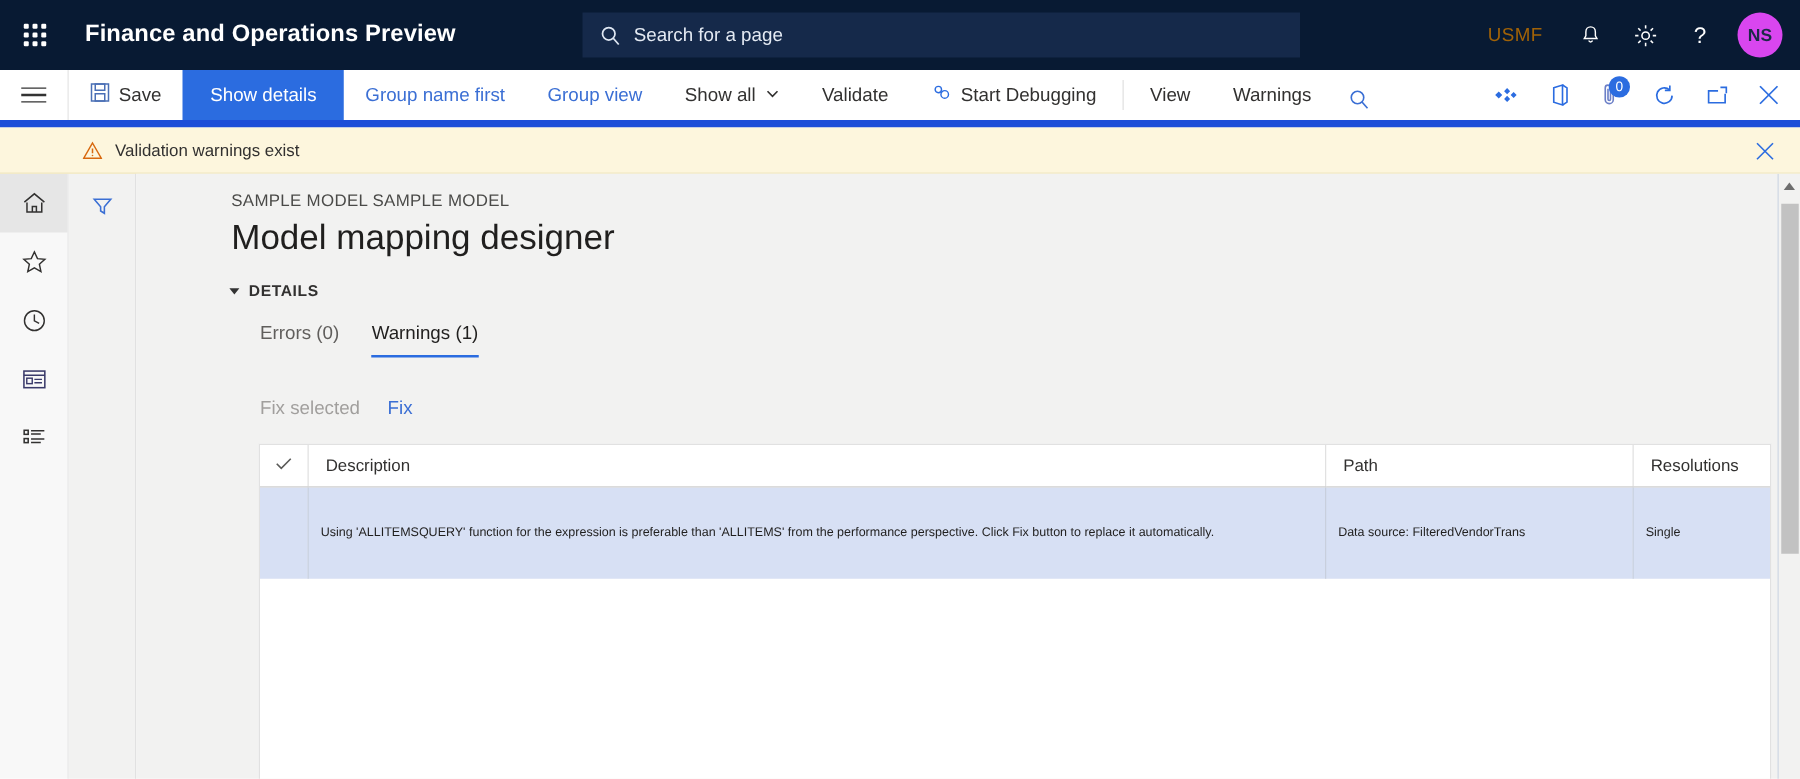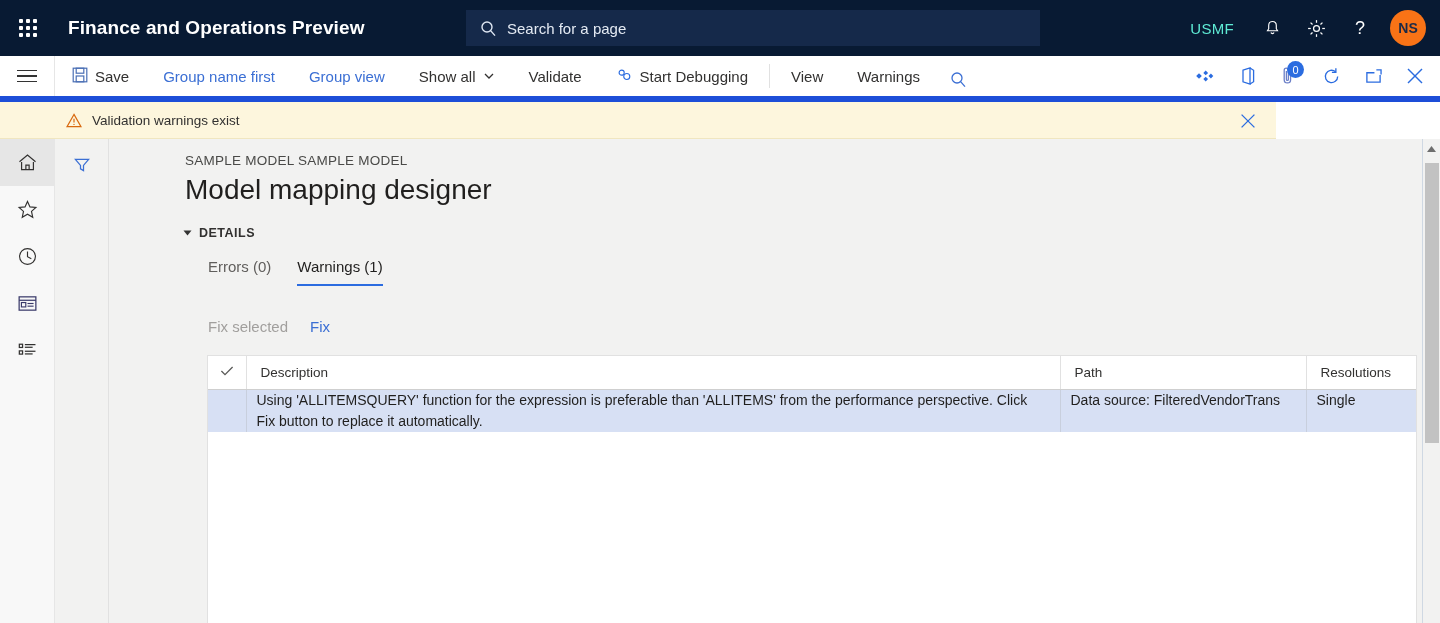--- a/index.html
+++ b/index.html
@@ -47,29 +47,29 @@
     color: #e8eef7; font-size: 15px;
     font-family: "Liberation Sans", sans-serif;
     width: 480px;
   }
   .search-input::placeholder { color: #e4eaf3; opacity: 1; }
   .topbar-right {
     position: absolute; right: 0; top: 0; height: 56px;
     display: flex; align-items: center; gap: 0px; padding-right: 14px;
   }
   .company-code {
-    font-size: 15px; color: #5eead4; padding: 0 16px; cursor: pointer; letter-spacing: .3px;
+    font-size: 15px; color: #a16207; padding: 0 16px; cursor: pointer; letter-spacing: .3px;
   }
   .ticon {
     width: 44px; height: 56px; display: flex; align-items: center; justify-content: center;
     cursor: pointer;
   }
   .avatar {
     width: 36px; height: 36px; border-radius: 50%;
-    background: #f97316; color: #1b2a47;
+    background: #d946ef; color: #1b2a47;
     display: flex; align-items: center; justify-content: center;
     font-size: 14px; font-weight: bold; margin-left: 8px; cursor: pointer;
   }
 
   
   .toolbar {
     height: 46px; width: 1440px;
     background: #ffffff; border-bottom: 6px solid #1d4ed8;
     display: flex; align-items: stretch; position: relative;
   }
@@ -96,21 +96,21 @@
   }
   .badge {
     position: absolute; top: 8px; right: 6px;
     min-width: 17px; height: 17px; border-radius: 50%;
     background: #2b6ce0; color: #fff; font-size: 11px;
     display: flex; align-items: center; justify-content: center; padding: 0 3px;
   }
 
   
   .msgbar {
-    height: 37px; width: 1276px; background: #fdf6dd;
+    height: 37px; width: 1440px; background: #fdf6dd;
     display: flex; align-items: center; padding-left: 66px;
     font-size: 13.5px; color: #323130;
     border-bottom: 1px solid #f0e6c0;
     position: relative;
   }
   .msgbar .warn-ico { margin-right: 10px; display: flex; }
   .msgbar .closer {
     position: absolute; right: 10px; top: 0; height: 37px; width: 36px;
     display: flex; align-items: center; justify-content: center; cursor: pointer;
   }
@@ -173,21 +173,21 @@
     height: 280px; overflow: hidden;
   }
   table.grid { border-collapse: collapse; width: 1208px; table-layout: fixed; }
   table.grid th {
     text-align: left; font-size: 13.5px; font-weight: normal; color: #323130;
     padding: 9px 14px; border-bottom: 1px solid #cfcfcf; border-right: 1px solid #e1e1e1;
     vertical-align: middle; background: #ffffff;
   }
   table.grid th.checkcol { width: 38px; text-align: center; padding: 9px 0; }
   table.grid td {
-    font-size: 14px; color: #201f1e; padding: 0 10px;
+    font-size: 10px; color: #201f1e; padding: 26px 10px;
     border-right: 1px solid #c8cfdd; vertical-align: top; line-height: 21px;
   }
   tr.selected td { background: #d7e0f4; }
   tr.selected td.checkcol { width: 38px; }
   td.checkcol { border-right: 1px solid #c8cfdd; }
   .col-desc { width: 814px; }
   .col-path { width: 246px; }
   .col-res { width: 110px; border-right: none !important; }
 
   
@@ -277,20 +277,21 @@
     <span>
       <svg width="16" height="16" viewBox="0 0 16 16">
           <rect x="1.2" y="1.2" width="13.6" height="13.6" fill="none" stroke="#4a6fb5" stroke-width="1.2"></rect>
           <rect x="4.2" y="1.2" width="7.6" height="5" fill="none" stroke="#4a6fb5" stroke-width="1.2"></rect>
           <rect x="4.2" y="9" width="7.6" height="5.8" fill="none" stroke="#4a6fb5" stroke-width="1.2"></rect>
         </svg>
     </span>
     <span>Save</span>
   </div>
 
+  <div class="tb-btn primary">Show details</div>
 
   <div class="tb-btn link">Group name first</div>
   <div class="tb-btn link">Group view</div>
 
   <div class="tb-btn">
     <span>Show all</span>
     <span>
       <svg width="12" height="12" viewBox="0 0 12 12">
           <polyline points="2,4 6,8 10,4" fill="none" stroke="#323130" stroke-width="1.3"></polyline>
         </svg>

